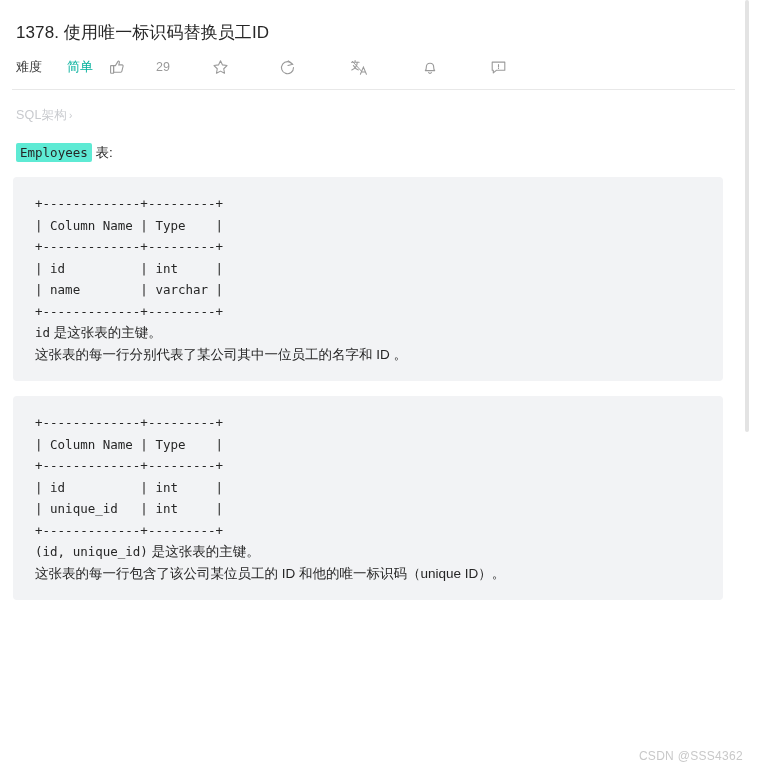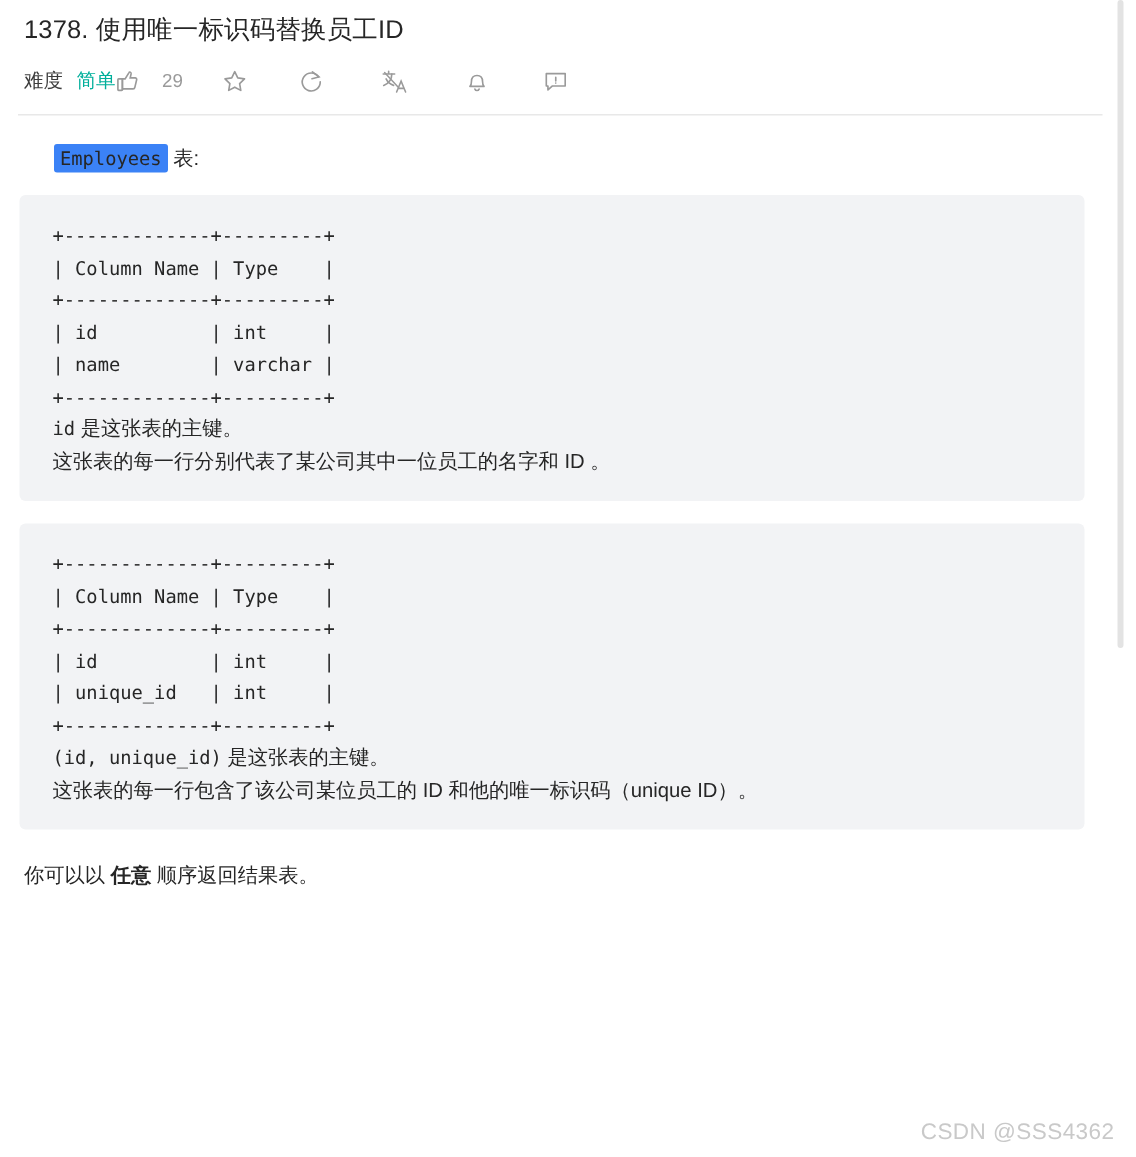--- a/index.html
+++ b/index.html
@@ -23,30 +23,31 @@
     height: 771px;
     box-sizing: border-box;
     padding: 0 10px 0 8px;
   }
 
   
   .title {
     font-size: 17px;
     line-height: 22px;
     color: #262626;
-    padding: 9px 0 0 8px;
+    padding: 22px 0 0 8px;
     letter-spacing: 0.1px;
     font-weight: 400;
   }
 
   .meta-row {
     display: flex;
     align-items: center;
     padding: 10px 0 0 8px;
     height: 26px;
+    gap: 16px;
   }
   .meta-label {
     font-size: 13px;
     color: #3c3c3c;
     margin-right: 9px;
   }
   .meta-difficulty {
     font-size: 13px;
   }
   .icon-btn {
@@ -87,26 +88,25 @@
   .breadcrumb .chev { font-size: 10px; margin-left: 2px; }
 
   .tbl-title {
     padding-top: 20px;
     font-size: 13.5px;
     color: #262626;
   }
 
   code.chip {
     font-family: "DejaVu Sans Mono", "Liberation Mono", monospace;
-    background: #3b82f6;
+    background: #5eead4;
     border-radius: 2px;
     padding: 2px 4px;
     font-size: 12.5px;
     color: #262626;
-    margin-left: 20px;
   }
   code.plain {
     font-family: "DejaVu Sans Mono", "Liberation Mono", monospace;
     font-size: 12.5px;
     color: #262626;
     text-align: right;
   }
 
   pre.codeblock {
     background: #f2f3f5;
@@ -151,21 +151,21 @@
     height: 432px;
     background: #e3e3e3;
     border-radius: 2px;
   }
 
   
   .watermark {
     position: absolute;
     right: 14px;
     bottom: 8px;
-    font-size: 15px;
+    font-size: 12px;
     color: #c9c9c9;
     letter-spacing: 0.3px;
     white-space: nowrap;
   }
 </style>
 </head>
 <body>
 
 <div class="page">
 
@@ -218,20 +218,23 @@
         <path d="M2.2 3.1h12.6v8.2H6.3l-3 2.6v-2.6H2.2z"></path>
         <path d="M8.5 5.6v2.4M8.5 9.3v.1" stroke-linecap="round"></path>
       </svg>
     </span>
   </div>
 
   <div class="divider"></div>
 
   <div class="content">
 
+    <div class="breadcrumb">
+      <span>SQL架构</span><span class="chev">›</span>
+    </div>
 
     <div class="tbl-title">
       <code class="chip">Employees</code>
       <span>表:</span>
     </div>
 
     <pre class="codeblock"><span>+-------------+---------+
 | Column Name | Type    |
 +-------------+---------+
 | id          | int     |
@@ -244,21 +247,20 @@
     <pre class="codeblock"><span>+-------------+---------+
 | Column Name | Type    |
 +-------------+---------+
 | id          | int     |
 | unique_id   | int     |
 +-------------+---------+</span><span class="cn">
 <code class="plain">(id, unique_id)</code><span> 是这张表的主键。</span>
 <span>这张表的每一行包含了该公司某位员工的 ID 和他的唯一标识码（unique ID）。</span></span></pre>
 
 
-    <p class="para"><span>你可以以 </span><b>任意</b><span> 顺序返回结果表。</span></p>
 
   </div>
 
   <div class="scrollbar-track">
     <div class="scrollbar-thumb"></div>
   </div>
 
   <div class="watermark">CSDN @SSS4362</div>
 </div>
 

